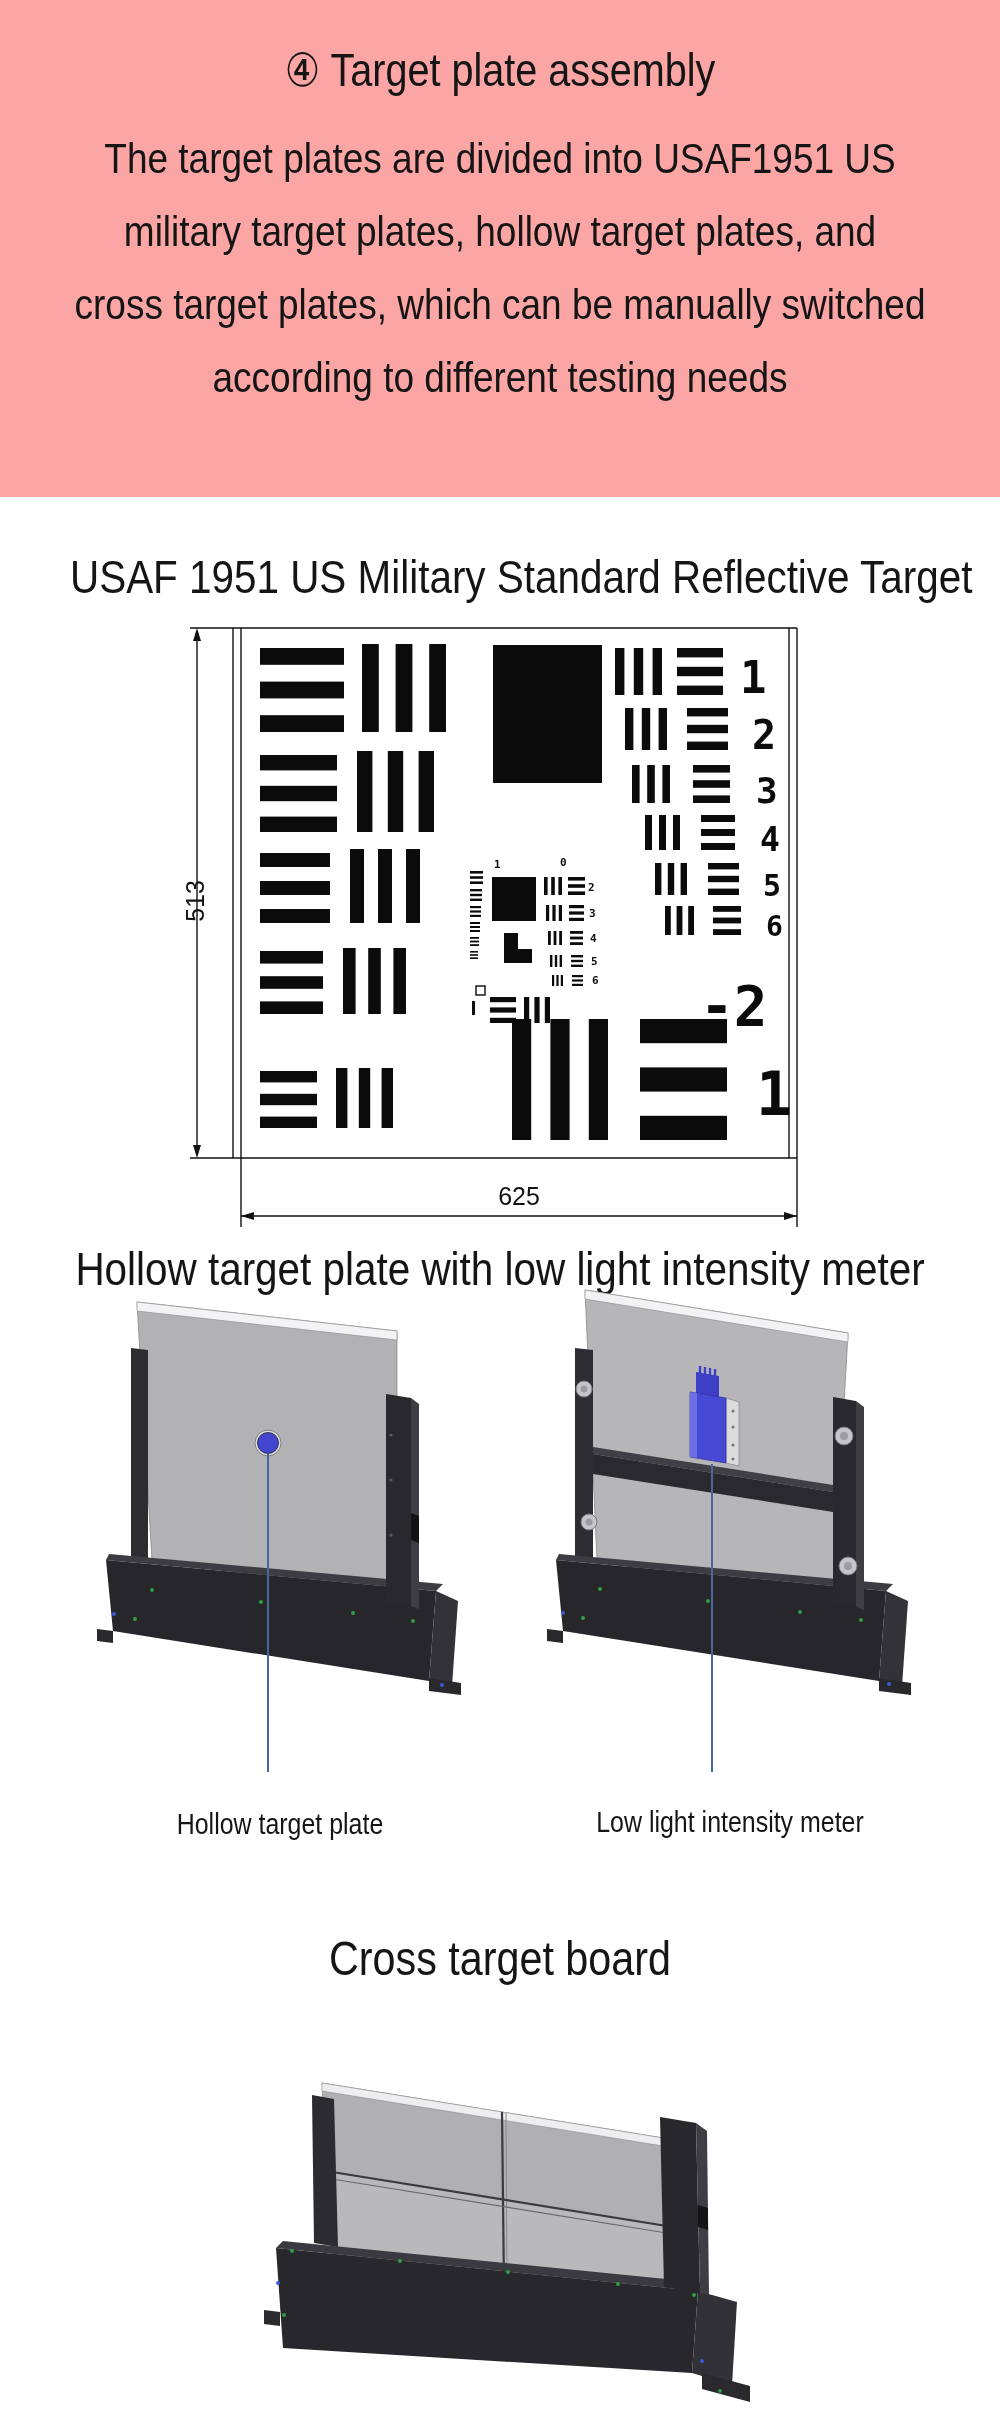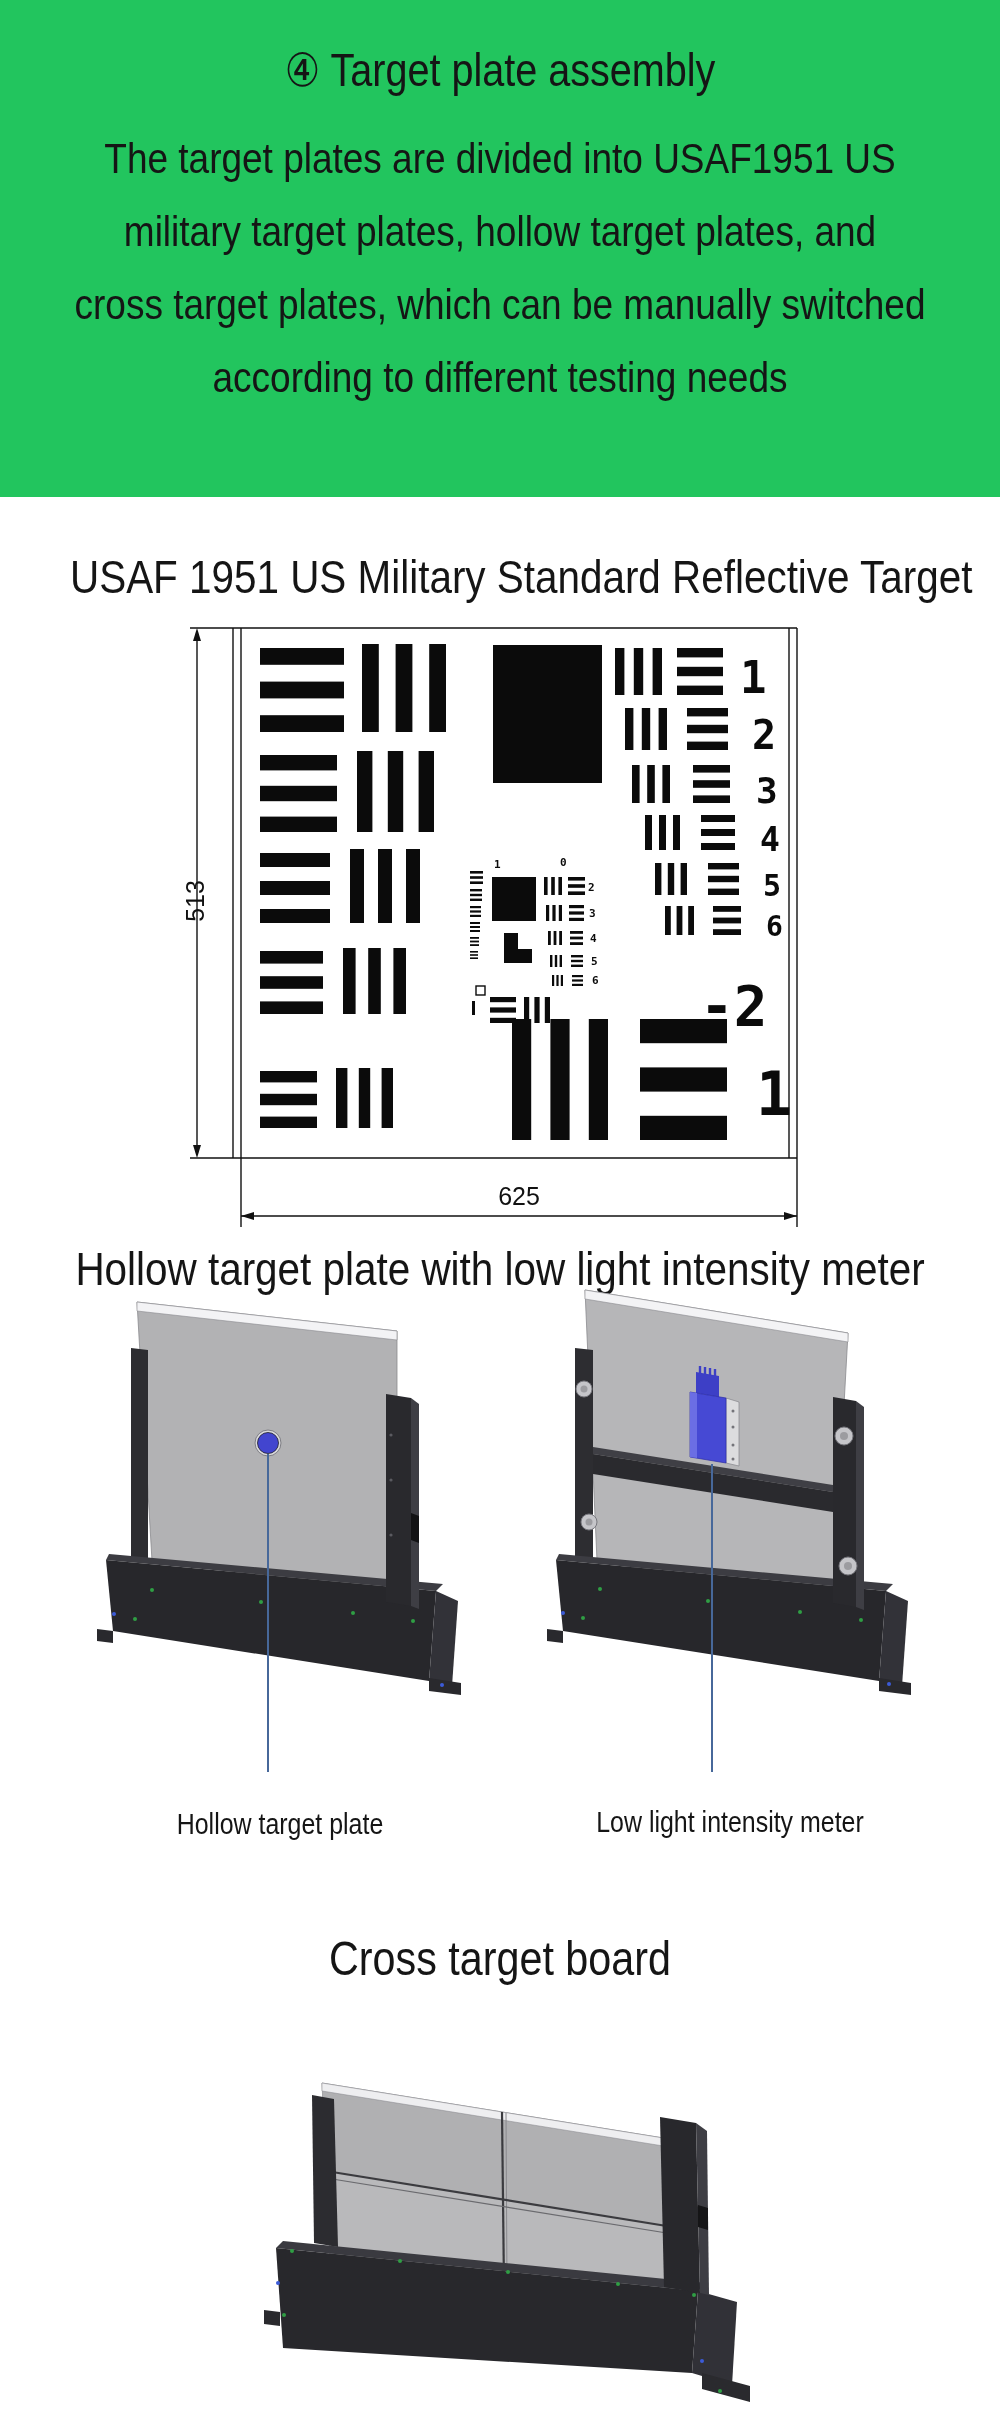--- a/index.html
+++ b/index.html
@@ -1,21 +1,21 @@
 <!DOCTYPE html>
 <html><head>
 <meta charset="utf-8">
 <style>
   html,body{margin:0;padding:0;}
   body{width:1000px;height:2436px;position:relative;background:#ffffff;
        font-family:"Liberation Sans","DejaVu Sans",sans-serif;color:#151515;overflow:hidden;}
   .abs{position:absolute;}
   .cond{transform:scaleX(.86);transform-origin:50% 50%;white-space:nowrap;}
   .center{width:100%;text-align:center;}
-  #header-band{left:0;top:0;width:1000px;height:497px;background:#22c55e;}
+  #header-band{left:0;top:0;width:1000px;height:497px;background:#fca5a5;}
   #page-title{top:40px;font-size:46px;line-height:60px;}
   #header-desc{top:122px;font-size:43px;}
   #header-desc .dline{height:73px;line-height:73px;}
   .section-heading{font-size:47px;line-height:58px;}
   #usaf-heading{top:548px;}
   #hollow-heading{top:1240px;}
   #cross-heading{top:1930px;font-size:48px;}
   .caption{font-size:29px;line-height:36px;}
   #caption-left{left:95px;top:1806px;width:370px;}
   #caption-right{left:545px;top:1804px;width:370px;}

